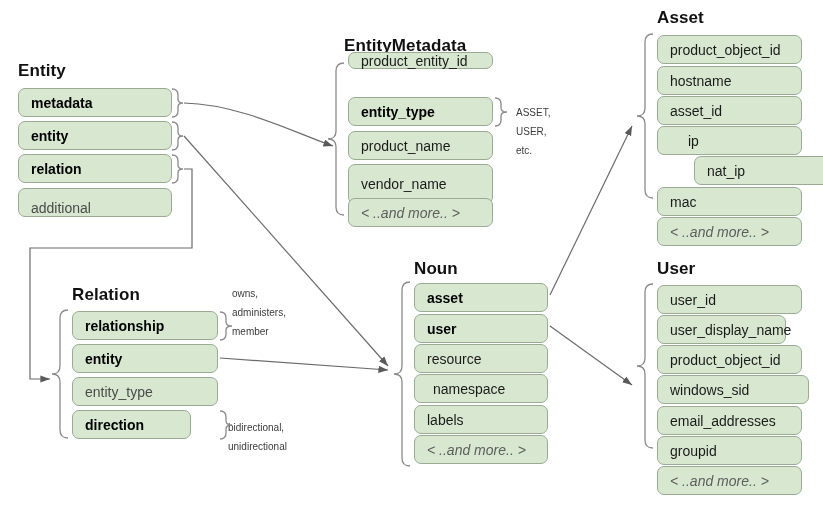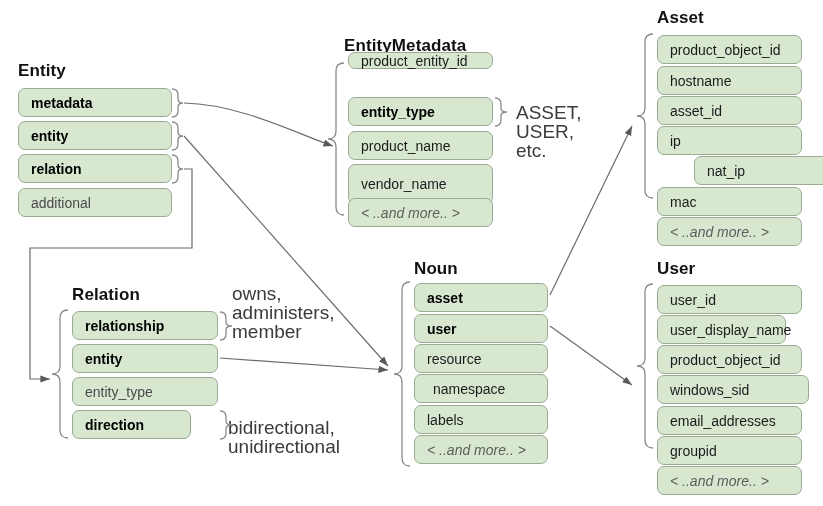--- a/index.html
+++ b/index.html
@@ -12,21 +12,21 @@
              letter-spacing:.1px;white-space:nowrap;}
   .row{position:absolute;left:0;box-sizing:border-box;
        background:#d8e8d0;border:1px solid #9aab94;border-radius:7px;
        display:flex;align-items:center;}
   .row span{padding-left:12px;font-size:14px;color:#1b1b1b;white-space:nowrap;}
   .row.bold span{font-weight:bold;color:#000;}
   .row.more{background:#d8e8d0;}
   .row.more span{font-style:italic;color:#5d5d5d;}
   .row.dim span{color:#4a4a4a;}
 
-  .note{position:absolute;font-size:19px;color:#3b3b3b;line-height:19px;
+  .note{position:absolute;font-size:10px;color:#3b3b3b;line-height:19px;
         white-space:pre;}
 
   svg.overlay{position:absolute;left:0;top:0;width:823px;height:506px;
               pointer-events:none;}
   .ln{fill:none;stroke:#6b6b6b;stroke-width:1.2;}
   .brace{fill:none;stroke:#8a8a8a;stroke-width:1.3;}
 </style>
 </head>
 <body>
 
@@ -36,21 +36,21 @@
     <div class="grp-title" style="left:18px;top:61px;">Entity</div>
     <div class="row bold" style="left:18px;top:88px;width:154px;height:29px;">
       <span>metadata</span>
     </div>
     <div class="row bold" style="left:18px;top:121px;width:154px;height:29px;">
       <span>entity</span>
     </div>
     <div class="row bold" style="left:18px;top:154px;width:154px;height:29px;">
       <span>relation</span>
     </div>
-    <div class="row dim" style="left:18px;top:188px;width:154px;height:29px;">
+    <div class="row dim" style="left:18px;top:188px;width:154px;height:29px;align-items:flex-end;">
       <span>additional</span>
     </div>
   </div>
 
   <div class="grp">
     <div class="grp-title" style="left:344px;top:36px;">EntityMetadata</div>
     <div class="row" style="left:348px;top:52px;width:145px;height:17px;">
       <span>product_entity_id</span>
     </div>
     <div class="row bold" style="left:348px;top:97px;width:145px;height:29px;">
@@ -71,21 +71,21 @@
     <div class="grp-title" style="left:657px;top:8px;">Asset</div>
     <div class="row" style="left:657px;top:35px;width:145px;height:29px;">
       <span>product_object_id</span>
     </div>
     <div class="row" style="left:657px;top:66px;width:145px;height:29px;">
       <span>hostname</span>
     </div>
     <div class="row" style="left:657px;top:96px;width:145px;height:29px;">
       <span>asset_id</span>
     </div>
-    <div class="row" style="left:657px;top:126px;width:145px;height:29px;">
+    <div class="row" style="left:657px;top:126px;width:145px;height:29px;padding-left:18px;">
       <span>ip</span>
     </div>
     <div class="row" style="left:657px;top:156px;width:145px;height:29px;margin-left:37px;">
       <span>nat_ip</span>
     </div>
     <div class="row" style="left:657px;top:187px;width:145px;height:29px;">
       <span>mac</span>
     </div>
     <div class="row more" style="left:657px;top:217px;width:145px;height:29px;">
       <span>&lt; ..and more.. &gt;</span>

